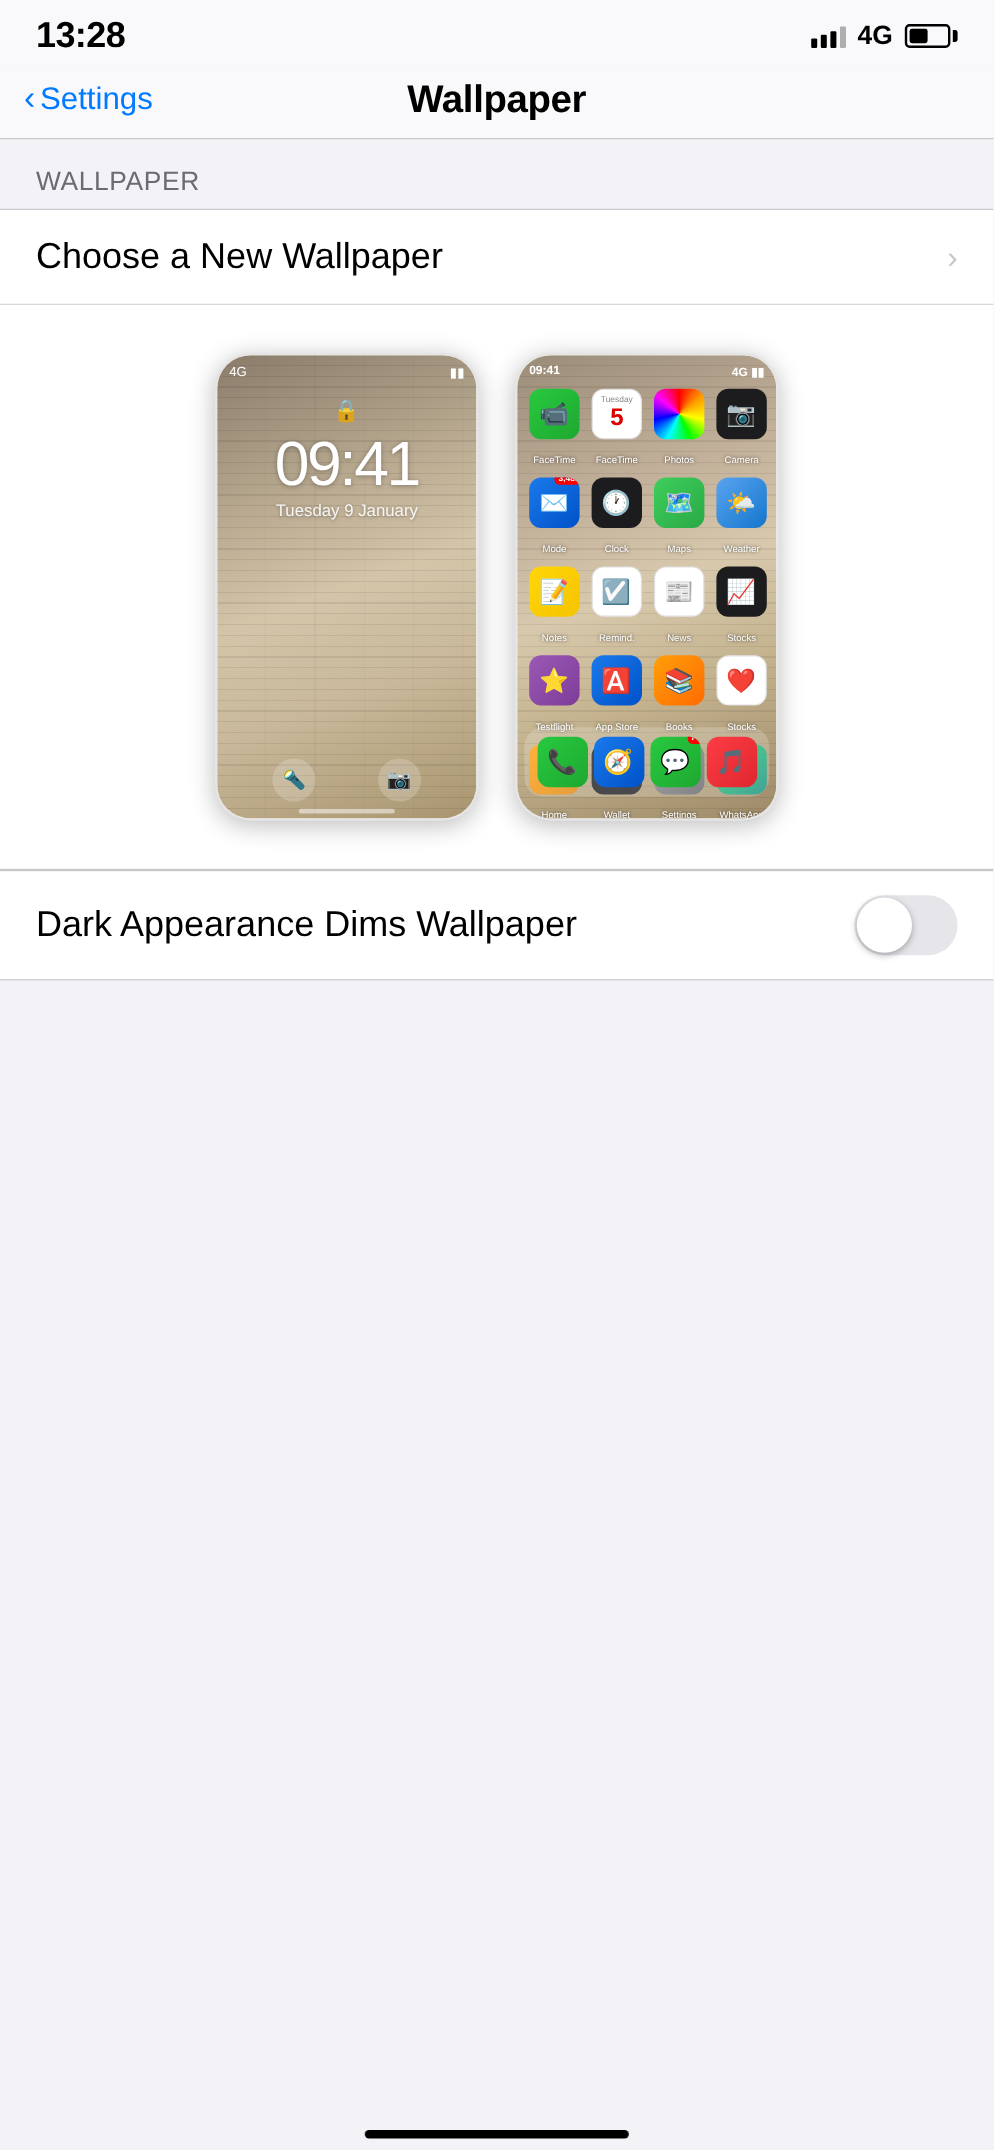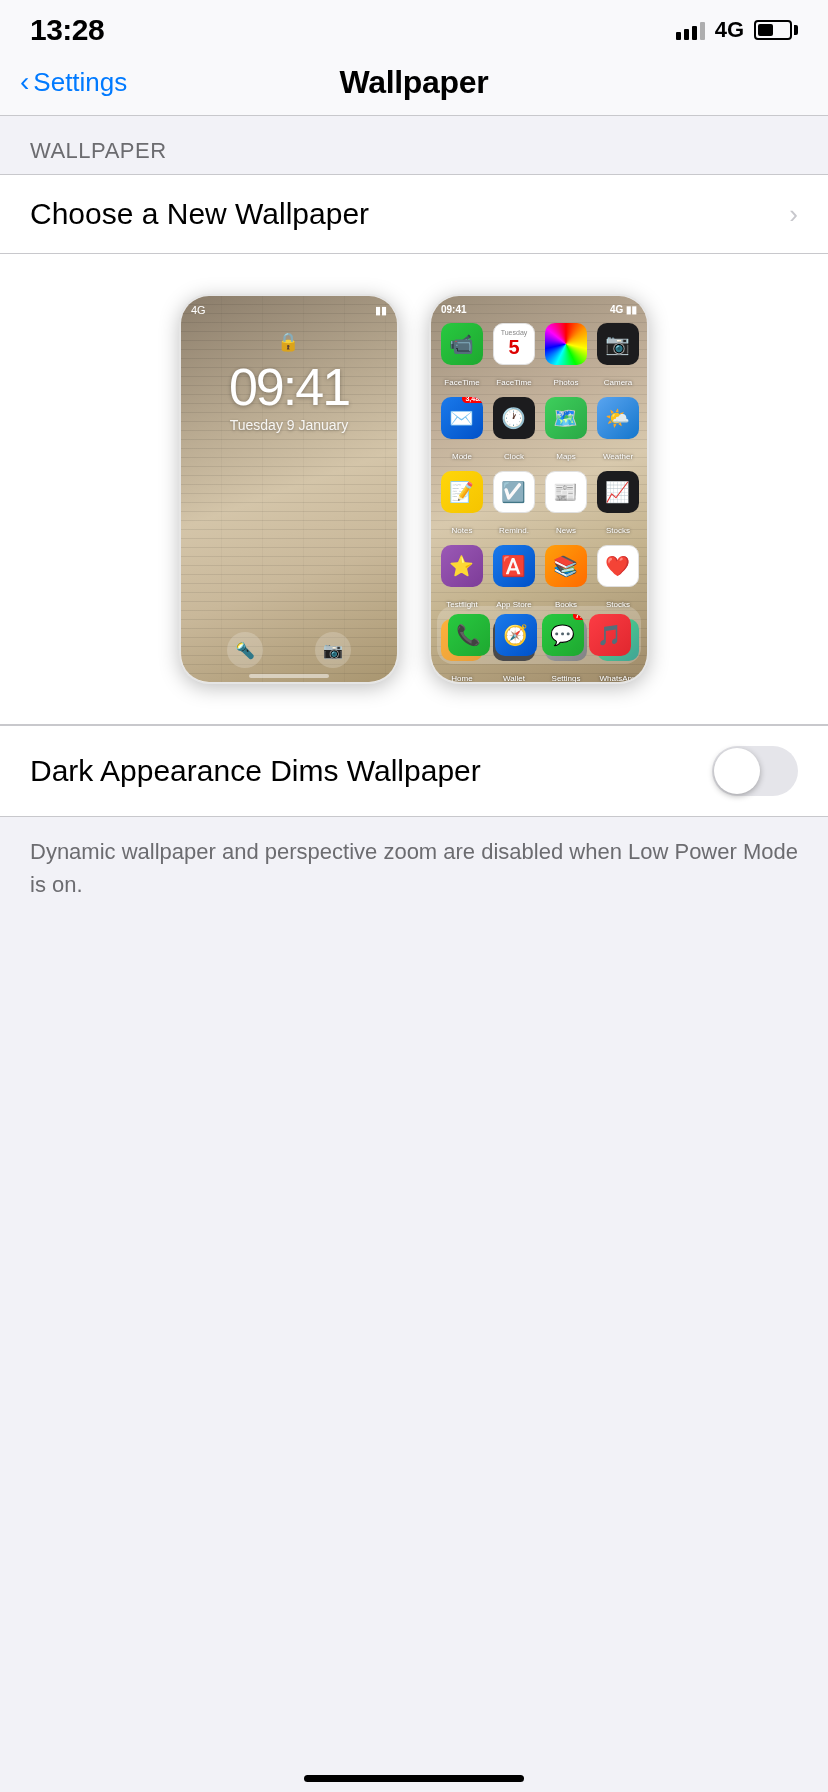--- a/index.html
+++ b/index.html
@@ -638,16 +638,15 @@
 <div class="toggle-section">
   <div class="toggle-row">
     <span class="toggle-label">Dark Appearance Dims Wallpaper</span>
     <div class="toggle">
       <div class="toggle-thumb"></div>
     </div>
   </div>
 </div>
 
 <div class="footer-text">
-  <p>Dynamic wallpaper and perspective zoom are disabled when Low Power Mode is on.</p>
 </div>
 
 <div class="home-indicator"></div>
 
 </body></html>

